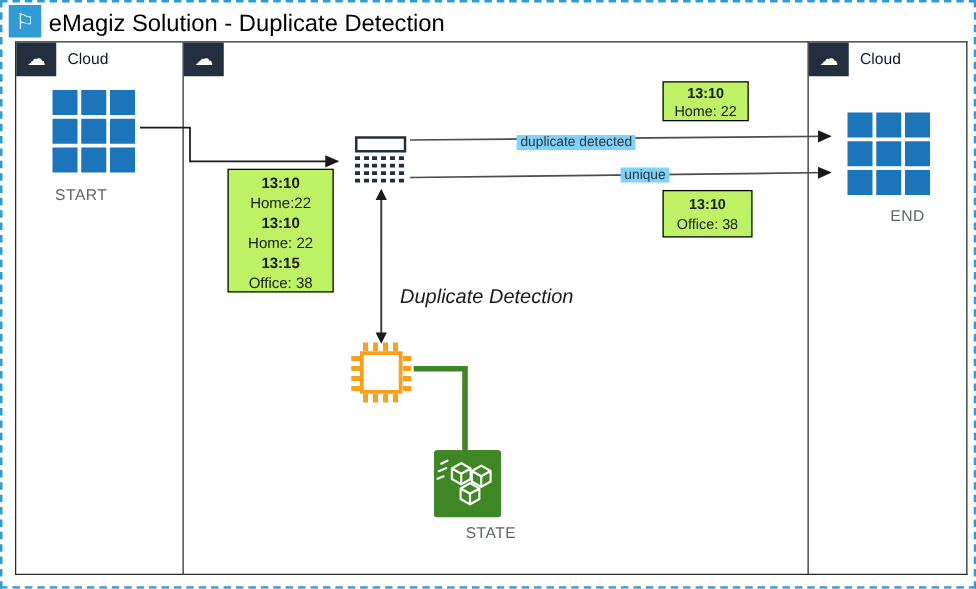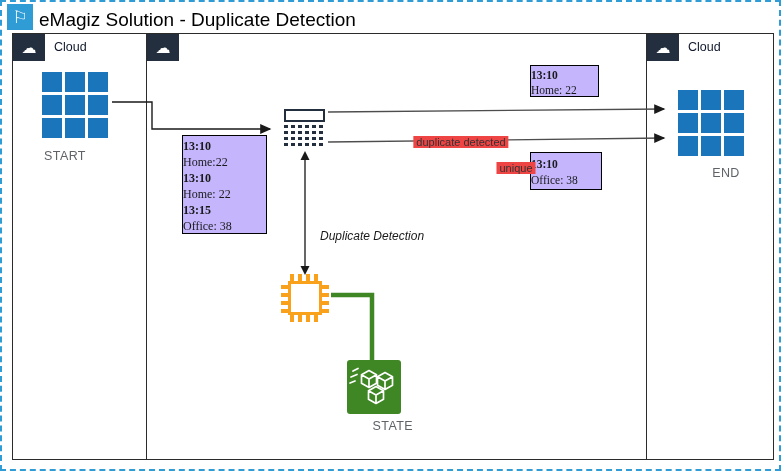--- a/index.html
+++ b/index.html
@@ -30,30 +30,30 @@
   .filter-top{width:41px;height:13px;border:2px solid #232f3e;background:#fff;margin-bottom:3px;}
   .filter-dots-row{width:41px;height:3px;margin-bottom:3px;
     background:repeating-linear-gradient(90deg,#232f3e 0 4px,transparent 4px 7px);}
   
   .chip-body{position:absolute;left:286px;top:279px;width:34px;height:34px;border:3px solid #f9a11b;background:#fff;}
   .chip-pins-h{position:absolute;width:30px;height:7px;left:288px;
     background:repeating-linear-gradient(90deg,#f9a11b 0 4px,transparent 4px 8px);}
   .chip-pins-v{position:absolute;width:7px;height:30px;top:281px;
     background:repeating-linear-gradient(0deg,#f9a11b 0 4px,transparent 4px 8px);}
   
-  .note{position:absolute;border:1px solid #000;background:#c4b5fd;text-align:left;color:#1a1a1a;font-family:Liberation Serif, serif;}
+  .note{position:absolute;border:1px solid #000;background:#bef264;text-align:center;color:#1a1a1a;}
   .note .t{font-weight:bold;}
   .note-queue{left:180px;top:133px;width:85px;height:99px;font-size:12px;line-height:16px;padding-top:2px;}
   .note-sm{font-size:11.5px;line-height:15px;padding-top:2px;}
   .note-home{left:528px;top:63px;width:69px;height:32px;}
   .note-office{left:528px;top:150px;width:72px;height:38px;line-height:16px;padding-top:3px;}
   
-  .edge-label{position:absolute;transform:translate(-50%,-50%);background:#ef4444;padding:0 3px;
-    font-size:11px;color:#333;white-space:nowrap;margin-top:28px;}
-  .component-label{position:absolute;left:318px;top:227px;font-size:12px;font-style:italic;color:#1a1a1a;white-space:nowrap;}
+  .edge-label{position:absolute;transform:translate(-50%,-50%);background:#7dd3fc;padding:0 3px;
+    font-size:11px;color:#333;white-space:nowrap;}
+  .component-label{position:absolute;left:318px;top:227px;font-size:16px;font-style:italic;color:#1a1a1a;white-space:nowrap;}
   
   .state-icon{position:absolute;left:345px;top:358px;}
   
   .wires{position:absolute;left:0;top:0;pointer-events:none;}
 </style>
 </head>
 <body>
 
 <div class="canvas">
 

